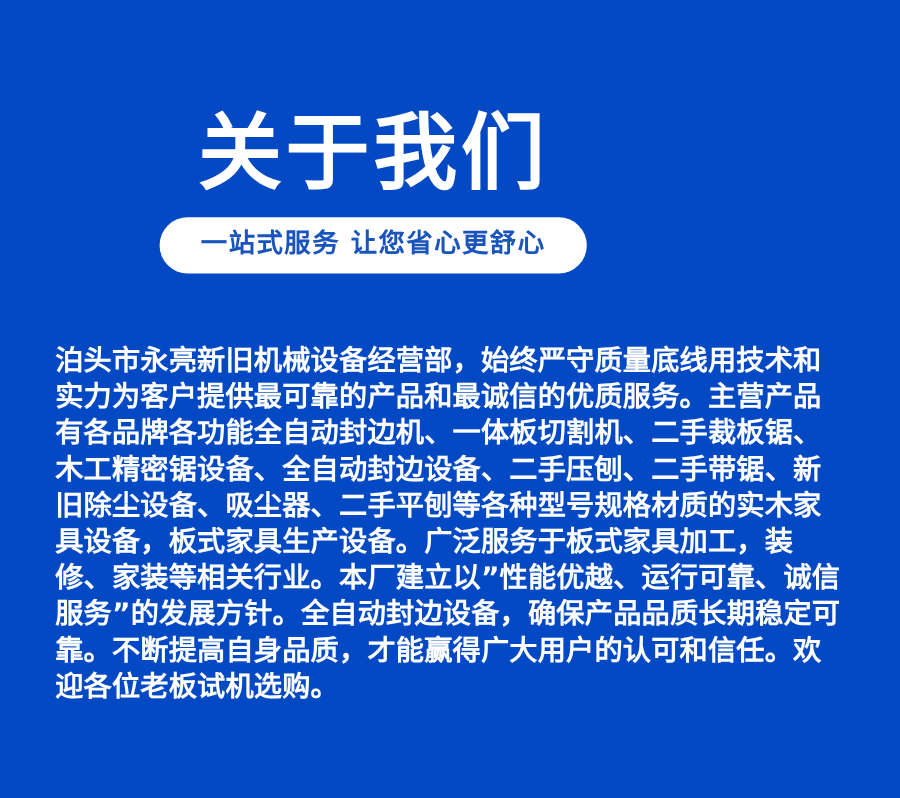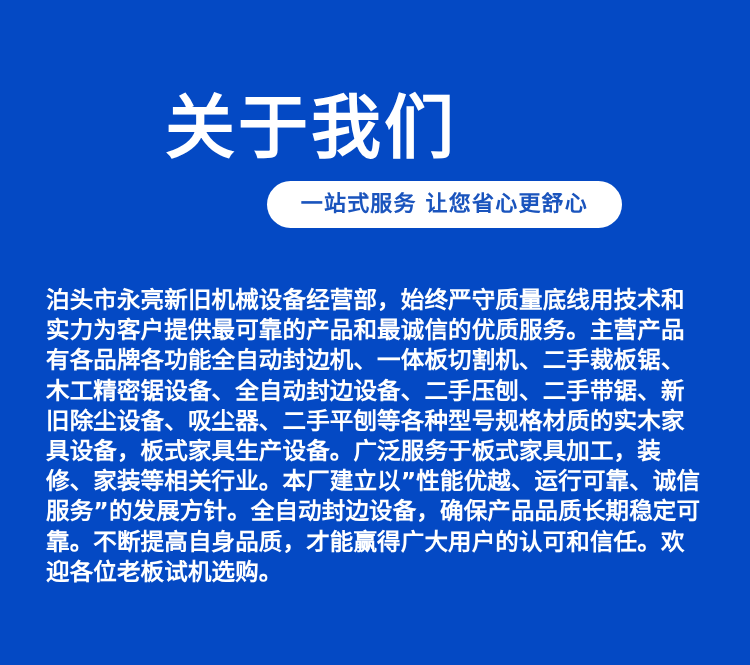--- a/index.html
+++ b/index.html
@@ -42,21 +42,21 @@
     font-family: "DejaVu Sans", "Liberation Sans", sans-serif;
     white-space: nowrap;
   }
 
   
   .badge-wrap {
     position: absolute;
     top: 181px;
     left: 0;
     width: 622px;
-    text-align: right;
+    text-align: center;
   }
   .badge {
     display: inline-block;
     background: #ffffff;
     color: #1a54bd;
     font-size: 22px;
     line-height: 26px;
     font-weight: 700;
     letter-spacing: 1.2px;
     padding: 10px 34px 11px 34px;

